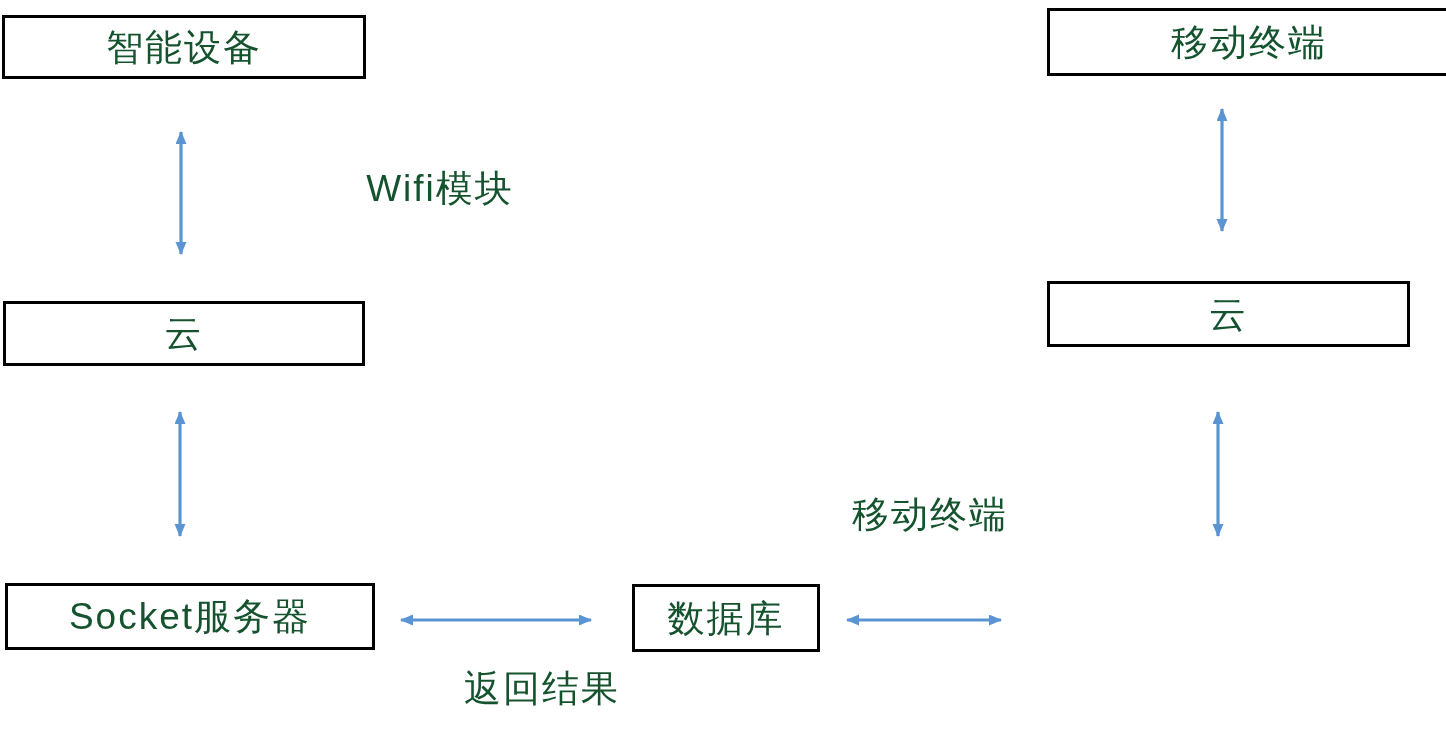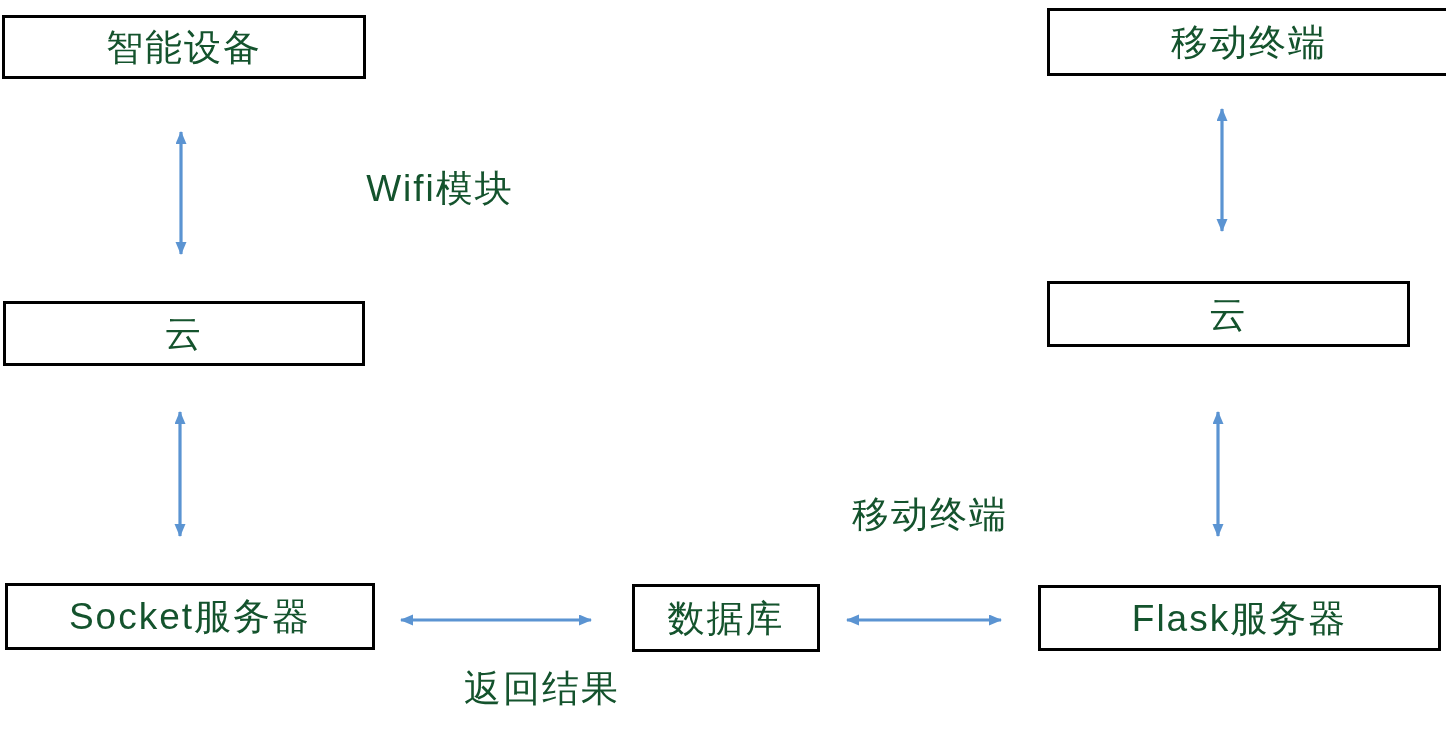--- a/index.html
+++ b/index.html
@@ -104,23 +104,20 @@
   </div>
 
   <div class="node n-mobile">
     <span>移动终端</span>
   </div>
 
   <div class="node n-cloudR">
     <span>云</span>
   </div>
 
-  <div class="node n-flask">
-    <span>Flask服务器</span>
-  </div>
 
   <div class="edge-label l-wifi">Wifi模块</div>
 
 
   <div class="edge-label l-return">返回结果</div>
 
   <div class="edge-label l-update">移动终端</div>
 
 
 </div>

